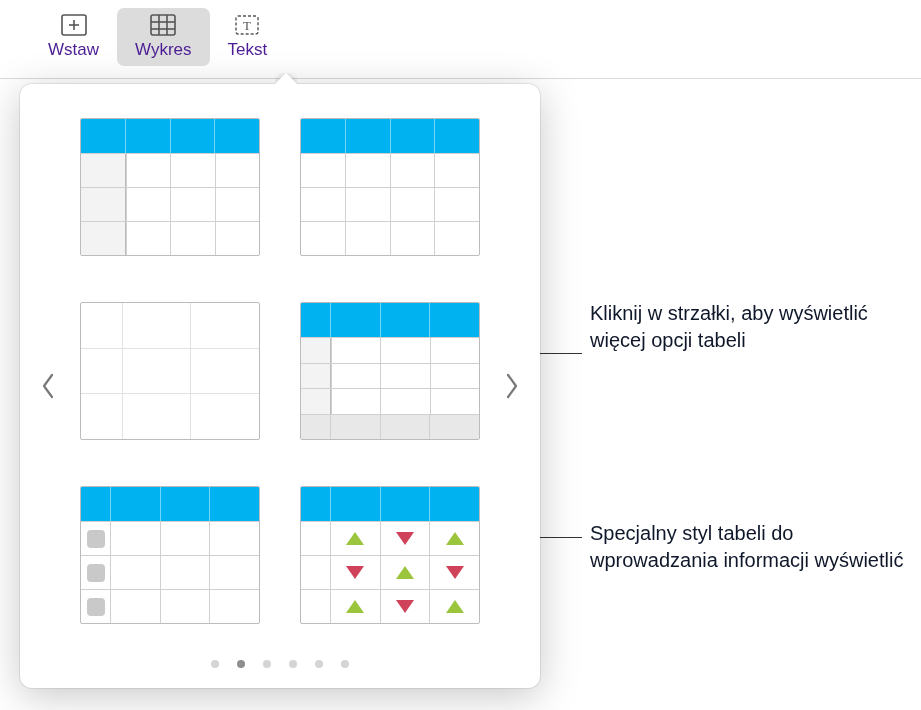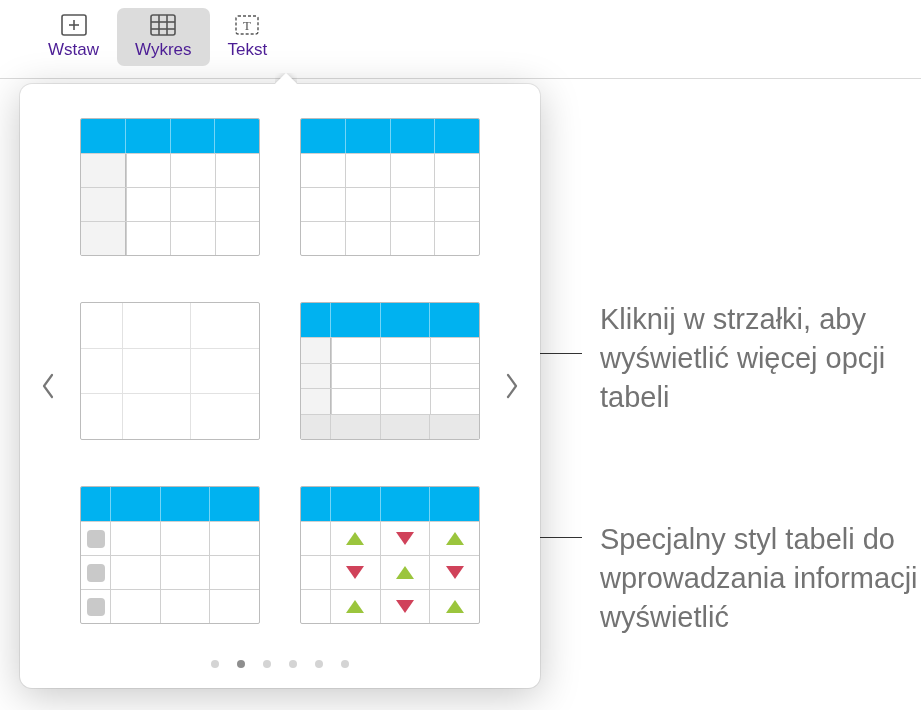--- a/index.html
+++ b/index.html
@@ -163,24 +163,23 @@
     .dot {
       width: 8px; height: 8px;
       border-radius: 50%;
       background: #d4d4d4;
       cursor: pointer;
     }
     .dot.active { background: #8e8e8e; }
 
     .callout {
       position: absolute;
-      font-size: 29px;
-      color: #737373;
+      font-size: 20px;
+      color: #0f172a;
       line-height: 1.35;
-      margin-left: 10px;
     }
     .callout-line {
       position: absolute;
       border-top: 1.5px solid #333;
     }
     .bg-divider {
       position: absolute;
       left: 0; right: 0;
       top: 78px;
       border-top: 1px solid #d9d9d9;

